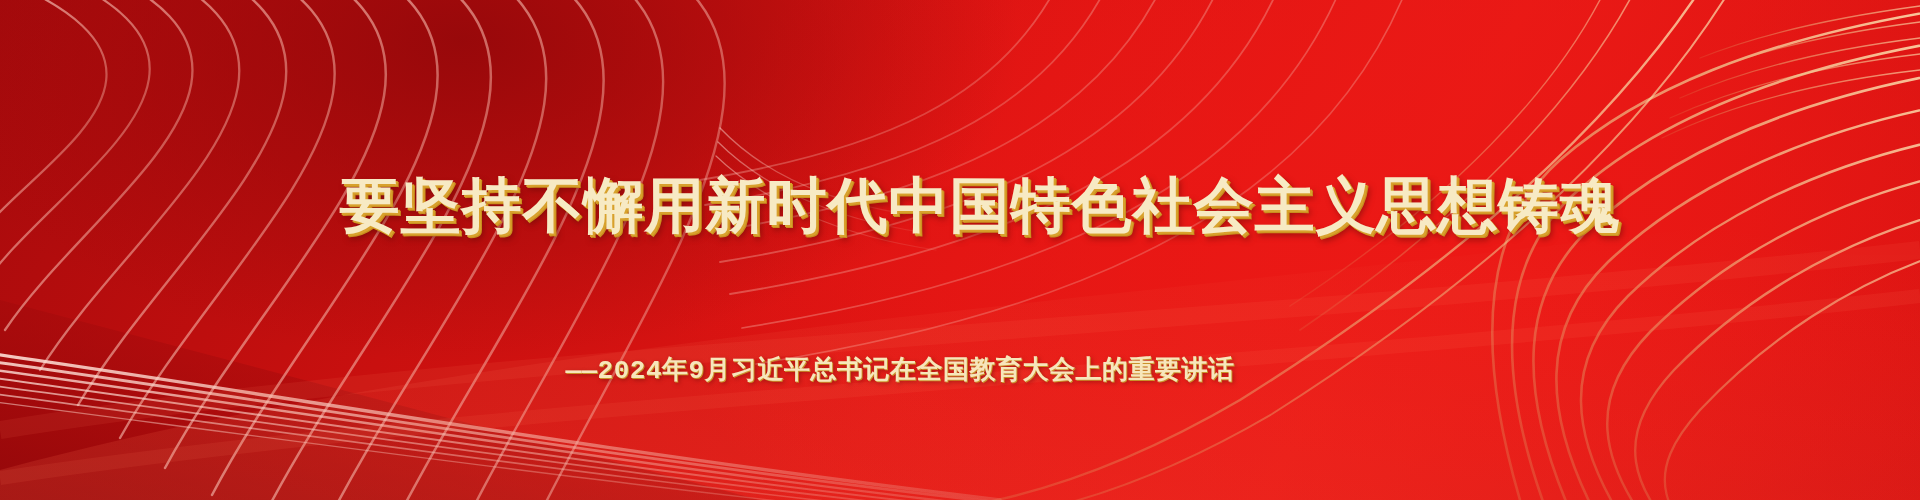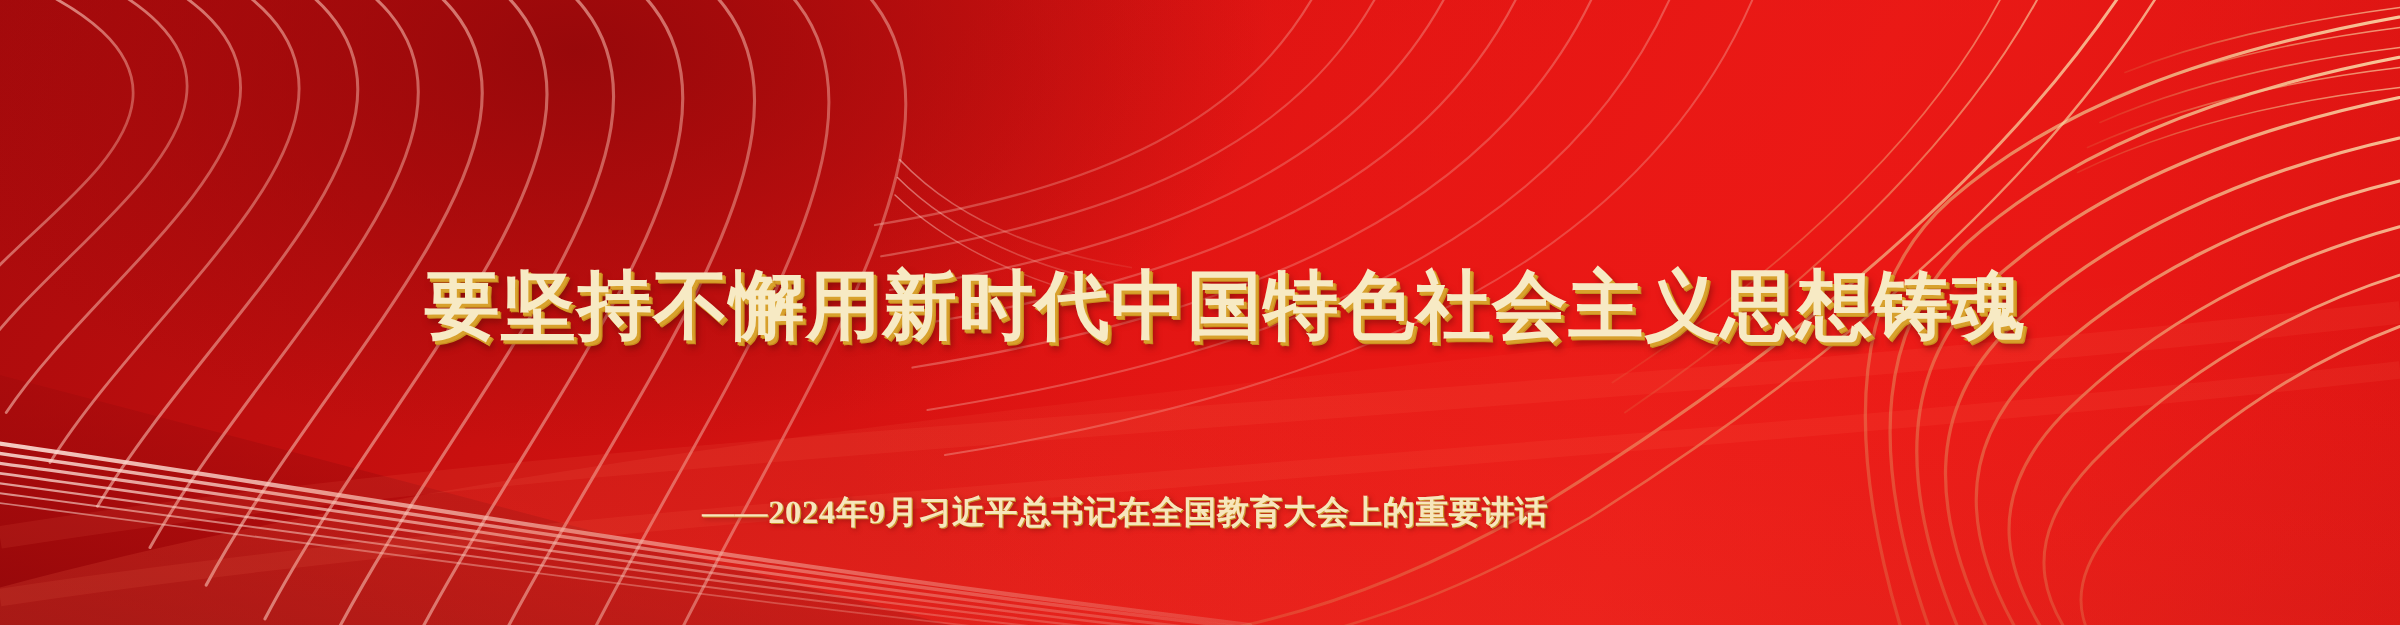--- a/index.html
+++ b/index.html
@@ -25,21 +25,20 @@
     inset: 0;
     width: 1920px;
     height: 500px;
     display: block;
   }
 
   .content {
     position: absolute;
     inset: 0;
     z-index: 5;
-    margin-top: 40px;
   }
 
   .headline {
     position: absolute;
     left: 0;
     right: 0;
     top: 96px;
     text-align: center;
     line-height: 1.22;
     font-size: 60px;
@@ -66,21 +65,21 @@
     position: absolute;
     left: 0;
     right: 0;
     top: 352px;
     text-align: center;
     padding-right: 120px;
     font-size: 26px;
     font-weight: 700;
     letter-spacing: 0.5px;
     color: #f7e6bb;
-    font-family: Liberation Serif, serif;
+    font-family: Liberation Mono, monospace;
     text-shadow:
        1px 1px 0 #c9922a,
        2px 2px 4px rgba(90,10,5,0.5);
   }
 </style>
 </head>
 <body>
 
 <div id="banner">
 

